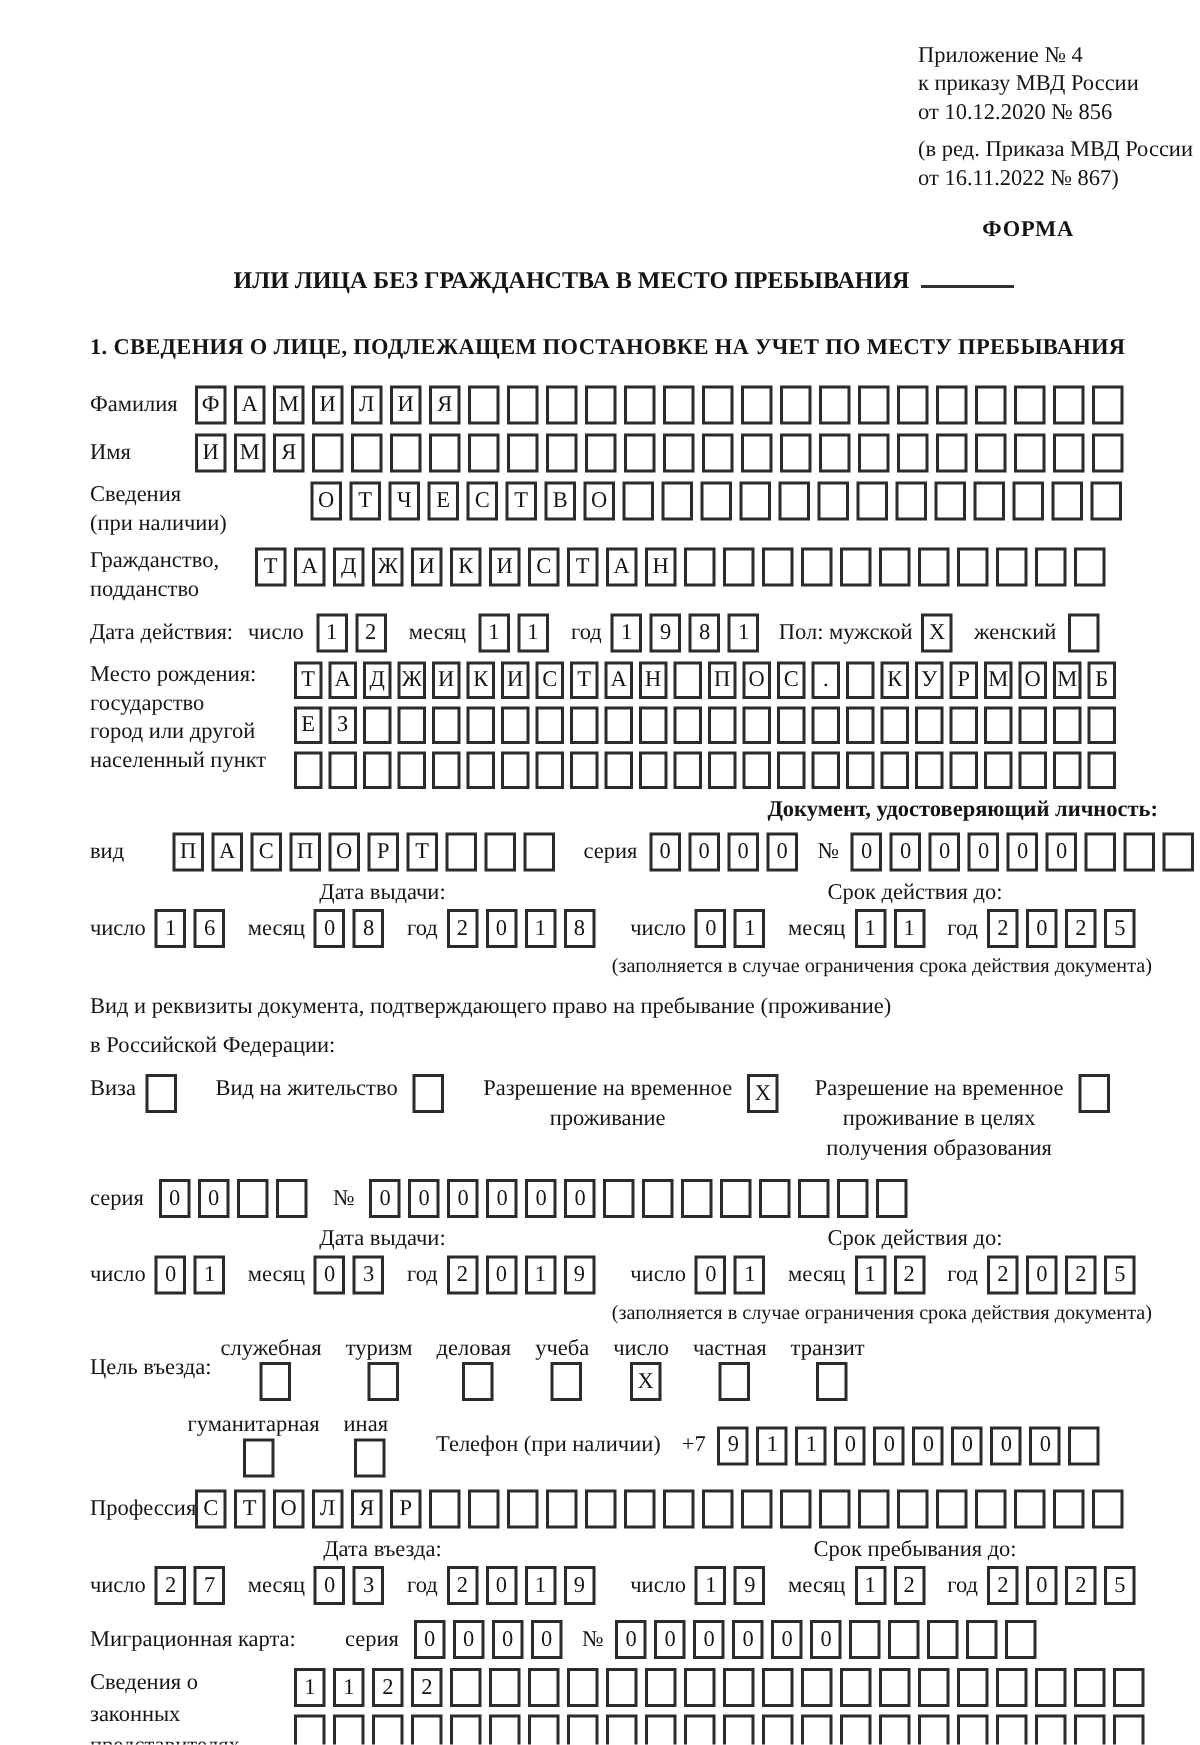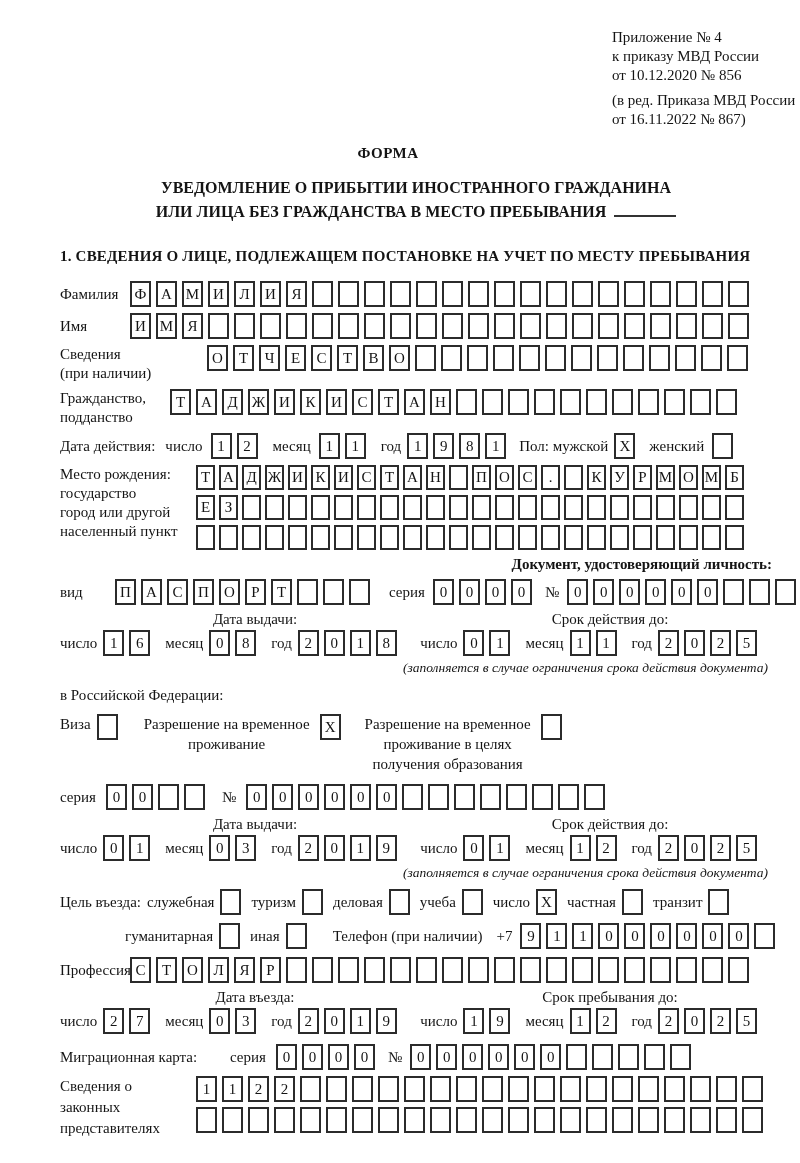--- a/index.html
+++ b/index.html
@@ -7,21 +7,21 @@
     width:800px; height:1163px;
     font-family:"Liberation Serif", serif;
     font-size:15px; color:#141414;
     overflow:hidden;
   }
   .page { padding:28px 28px 10px 60px; box-sizing:border-box; }
 
   
   .ref-block { margin-left:560px; width:220px; margin-left:552px; line-height:19px; }
   .ref-note { margin-top:6px; line-height:19px; }
-  .forma { text-align:center; font-weight:bold; margin:16px 56px 0 0; letter-spacing:0.5px; }
+  .forma { text-align:right; font-weight:bold; margin:16px 56px 0 0; letter-spacing:0.5px; }
 
   
   .title { text-align:center; font-weight:bold; font-size:16px; line-height:24px; margin-top:14px; }
   .title-underline { display:inline-block; width:62px; border-bottom:2px solid #333; height:14px; margin-left:8px; }
   .section-heading { font-weight:bold; font-size:15px; margin-top:24px; margin-bottom:16px; letter-spacing:0.2px; }
 
   
   .cells { display:inline-flex; flex-wrap:nowrap; flex:none; }
   .cell {
     box-sizing:border-box; flex:none;
@@ -39,32 +39,32 @@
 
   
   .dates-head { display:flex; margin-top:2px; }
   .dates-head .h1 { width:390px; text-align:center; }
   .dates-head .h2 { width:320px; text-align:center; }
   .dates-row { display:flex; align-items:center; margin-top:2px; margin-bottom:4px; }
   .dates-row .dg { display:flex; align-items:center; }
   .dates-row .dg1 { width:390px; }
   .dg .lbl { margin-right:6px; }
   .dg .cells { margin-right:10px; }
-  .note-right { text-align:right; font-size:13.5px; margin:0 4px 8px 0;font-style:italic; }
+  .note-right { text-align:right; font-size:13.5px; margin:0 4px 8px 0; }
 
   .intro { line-height:22px; margin-top:4px; }
 
   
   .permit-row { display:flex; align-items:flex-start; margin-top:8px; margin-bottom:10px; }
   .popt { display:flex; align-items:flex-start; }
   .popt .txt { text-align:center; line-height:20px; }
   .popt .cells { margin-left:10px; margin-top:0; }
 
   .purpose-row { display:flex; align-items:center; margin-bottom:8px; }
-  .purpose-row .opt { display:flex; align-items:center; margin-right:10px; }
+  .purpose-row .opt { display:flex; align-items:center; margin-right:10px;flex-direction:column; }
   .purpose-row .opt .lbl { margin-right:6px; }
 
   
   .reps { display:flex; align-items:flex-start; margin-top:2px; }
   .reps .lab { width:136px; flex:none; line-height:21px; }
   .reps .grid .row { margin-bottom:5px; }
 
   .mt10 { margin-top:10px; }
 </style>
 </head>
@@ -77,21 +77,20 @@
     <div>к приказу МВД России</div>
     <div>от 10.12.2020 № 856</div>
     <div class="ref-note">
       <div>(в ред. Приказа МВД России</div>
       <div>от 16.11.2022 № 867)</div>
     </div>
   </div>
   <div class="forma">ФОРМА</div>
 
   <div class="title">
-    <div>УВЕДОМЛЕНИЕ О ПРИБЫТИИ ИНОСТРАННОГО ГРАЖДАНИНА</div>
     <div><span>ИЛИ ЛИЦА БЕЗ ГРАЖДАНСТВА В МЕСТО ПРЕБЫВАНИЯ</span><span class="title-underline"></span></div>
   </div>
 
   <div class="section-heading">1. СВЕДЕНИЯ О ЛИЦЕ, ПОДЛЕЖАЩЕМ ПОСТАНОВКЕ НА УЧЕТ ПО МЕСТУ ПРЕБЫВАНИЯ</div>
 
   <div class="row">
     <span class="lbl" style="width:70px">Фамилия</span>
     <span class="cells">
         <span class="cell">Ф</span>
         <span class="cell">А</span>
@@ -411,26 +410,33 @@
         <span class="cells">
           <span class="cell">2</span>
           <span class="cell">0</span>
           <span class="cell">2</span>
           <span class="cell">5</span>
         </span>
     </div>
   </div>
   <div class="note-right">(заполняется в случае ограничения срока действия документа)</div>
 
+  <div class="intro">Вид и реквизиты документа, подтверждающего право на пребывание (проживание)</div>
   <div class="intro">в Российской Федерации:</div>
 
   <div class="permit-row">
     <span class="popt">
       <span class="txt">Виза</span>
       <span class="cells cb" style="margin-left:6px">
+          <span class="cell"></span>
+        </span>
+    </span>
+    <span class="popt" style="margin-left:26px">
+      <span class="txt">Вид на жительство</span>
+      <span class="cells cb">
           <span class="cell"></span>
         </span>
     </span>
     <span class="popt" style="margin-left:26px">
       <span class="txt">
         <span>Разрешение на временное</span><br>
         <span>проживание</span>
       </span>
       <span class="cells cb">
           <span class="cell">X</span>

